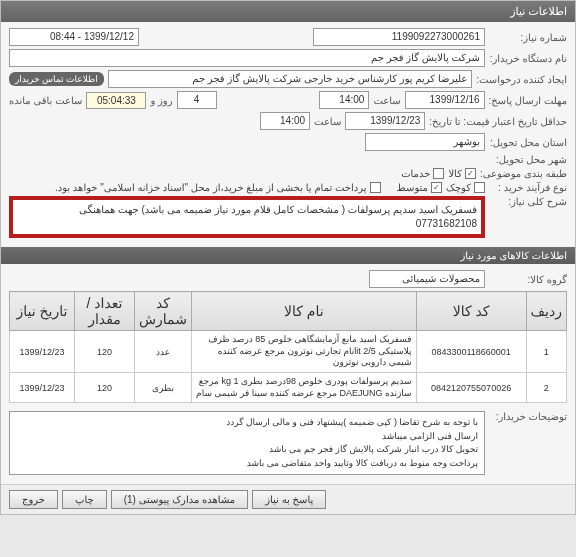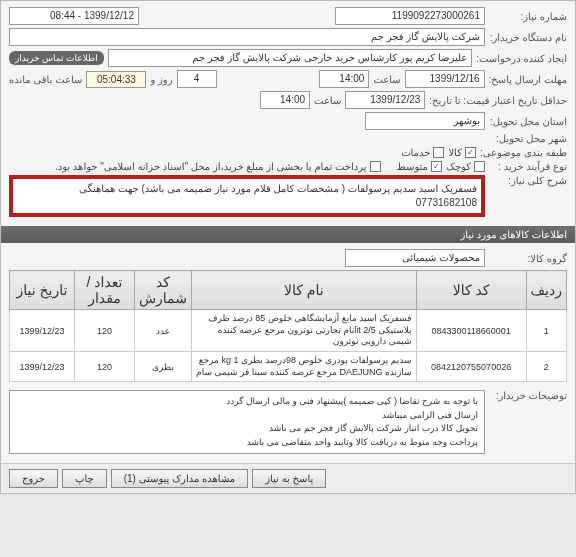--- a/index.html
+++ b/index.html
@@ -104,26 +104,27 @@
 .timer {
   background: #fffbe0; border: 1px solid #999;
   padding: 2px 4px; font-size: 10px; color: #333;
   min-width: 60px; text-align: center;
 }
 </style>
 </head>
 <body>
 
 <div class="panel">
+  <div class="header-bar">اطلاعات نیاز</div>
 
   <div class="form-area">
 
     <div class="row">
       <span class="label">شماره نیاز:</span>
-      <span class="field" style="width:150px">1199092273000261</span>
+      <span class="field" style="width:172px">1199092273000261</span>
       <span style="flex:1"></span>
       <span class="field" style="width:130px">1399/12/12 - 08:44</span>
     </div>
 
     <div class="row">
       <span class="label">نام دستگاه خریدار:</span>
       <span class="field field-wide">شرکت پالایش گاز فجر جم</span>
     </div>
 
     <div class="row">
@@ -194,21 +195,21 @@
       <div class="textarea">فسفریک اسید سدیم پرسولفات (  مشخصات کامل قلام مورد نیاز  ضمیمه می باشد) جهت هماهنگی 07731682108</div>
     </div>
 
   </div>
 
   <div class="section-bar">اطلاعات کالاهای مورد نیاز</div>
 
   <div class="form-area">
     <div class="row">
       <span class="label">گروه کالا:</span>
-      <span class="field" style="width:140px">محصولات شیمیائی</span>
+      <span class="field" style="width:116px">محصولات شیمیائی</span>
     </div>
 
     <table class="grid">
       <thead>
         <tr>
           <th style="width:28px">ردیف</th>
           <th style="width:110px">کد کالا</th>
           <th>نام کالا</th>
           <th style="width:55px">کد شمارش</th>
           <th style="width:60px">تعداد / مقدار</th>

